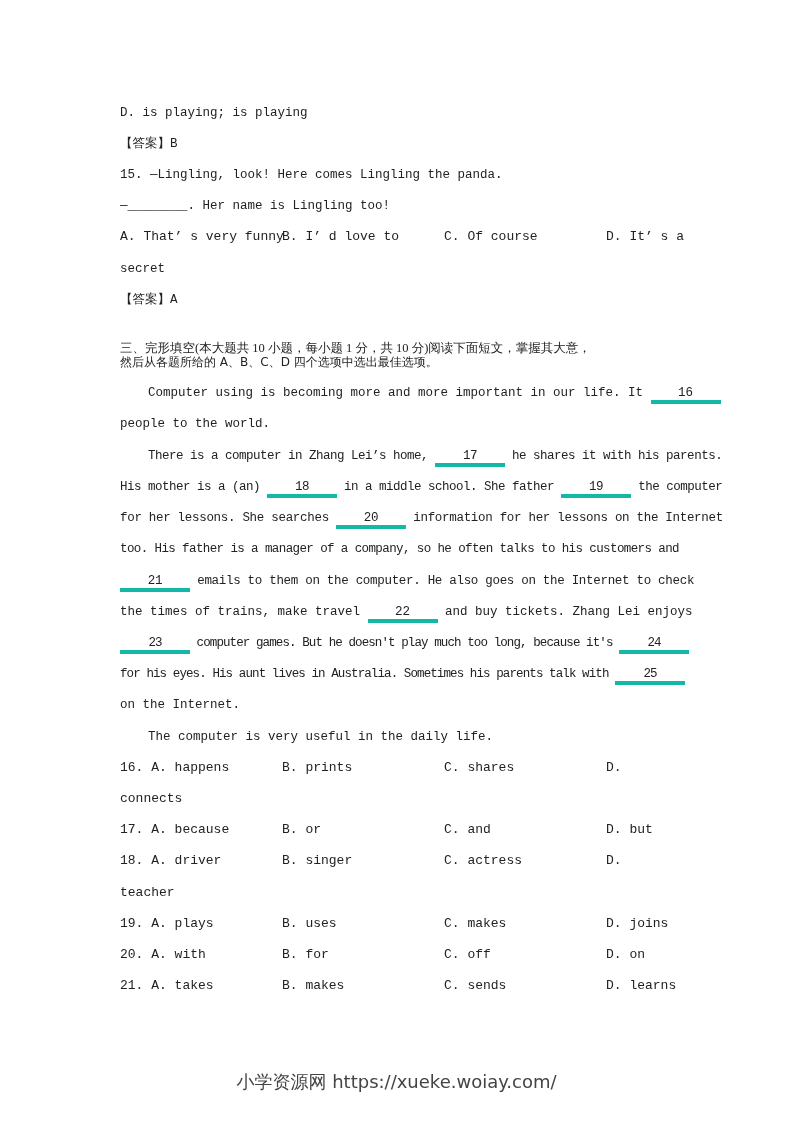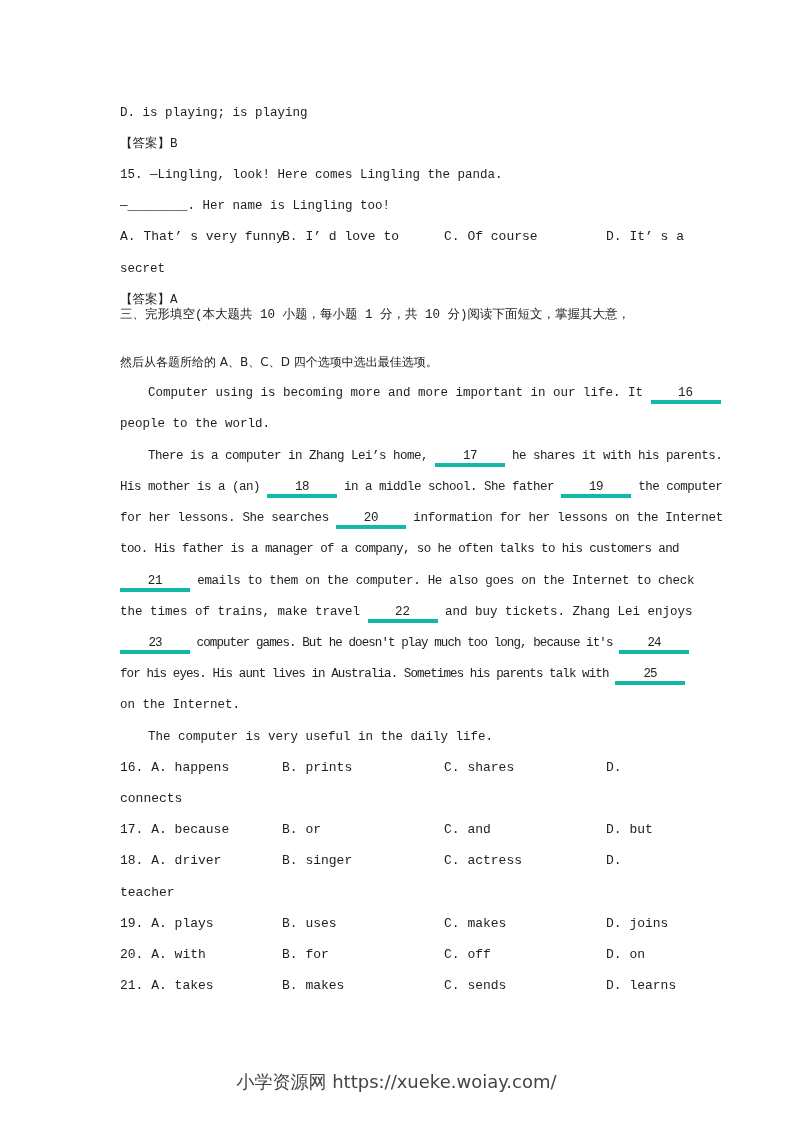--- a/index.html
+++ b/index.html
@@ -26,21 +26,21 @@
   <div class="line mono" style="top:198px">
     <span>—</span><span>________</span><span>. Her name is Lingling too!</span>
   </div>
   <div class="opt mono" style="top:229px;left:0">A. That’ s very funny</div>
   <div class="opt mono" style="top:229px;left:162px">B. I’ d love to</div>
   <div class="opt mono" style="top:229px;left:324px">C. Of course</div>
   <div class="opt mono" style="top:229px;left:486px">D. It’ s a</div>
   <div class="line mono" style="top:261px">secret</div>
   <div class="line mono" style="top:292px">【答案】A</div>
 
-  <div class="line" style="top:307px;font-family:Liberation Mono, monospace;font-size:12.5px">三、完形填空(本大题共 10 小题，每小题 1 分，共 10 分)阅读下面短文，掌握其大意，</div>
+  <div class="line" style="top:340px;font-family:Liberation Serif, serif;font-size:12.5px">三、完形填空(本大题共 10 小题，每小题 1 分，共 10 分)阅读下面短文，掌握其大意，</div>
   <div class="line" style="top:354px;font-family:'DejaVu Sans',sans-serif;font-size:12px">然后从各题所给的 A、B、C、D 四个选项中选出最佳选项。</div>
 
   <div class="line mono indent" style="top:385px">
     <span>Computer using is becoming more and more important in our life. It</span>
     <span class="blank">16</span>
   </div>
   <div class="line mono" style="top:416px">people to the world.</div>
 
   <div class="line mono indent" style="top:448px;letter-spacing:-0.5px">
     <span>There is a computer in Zhang Lei’s home,</span>

